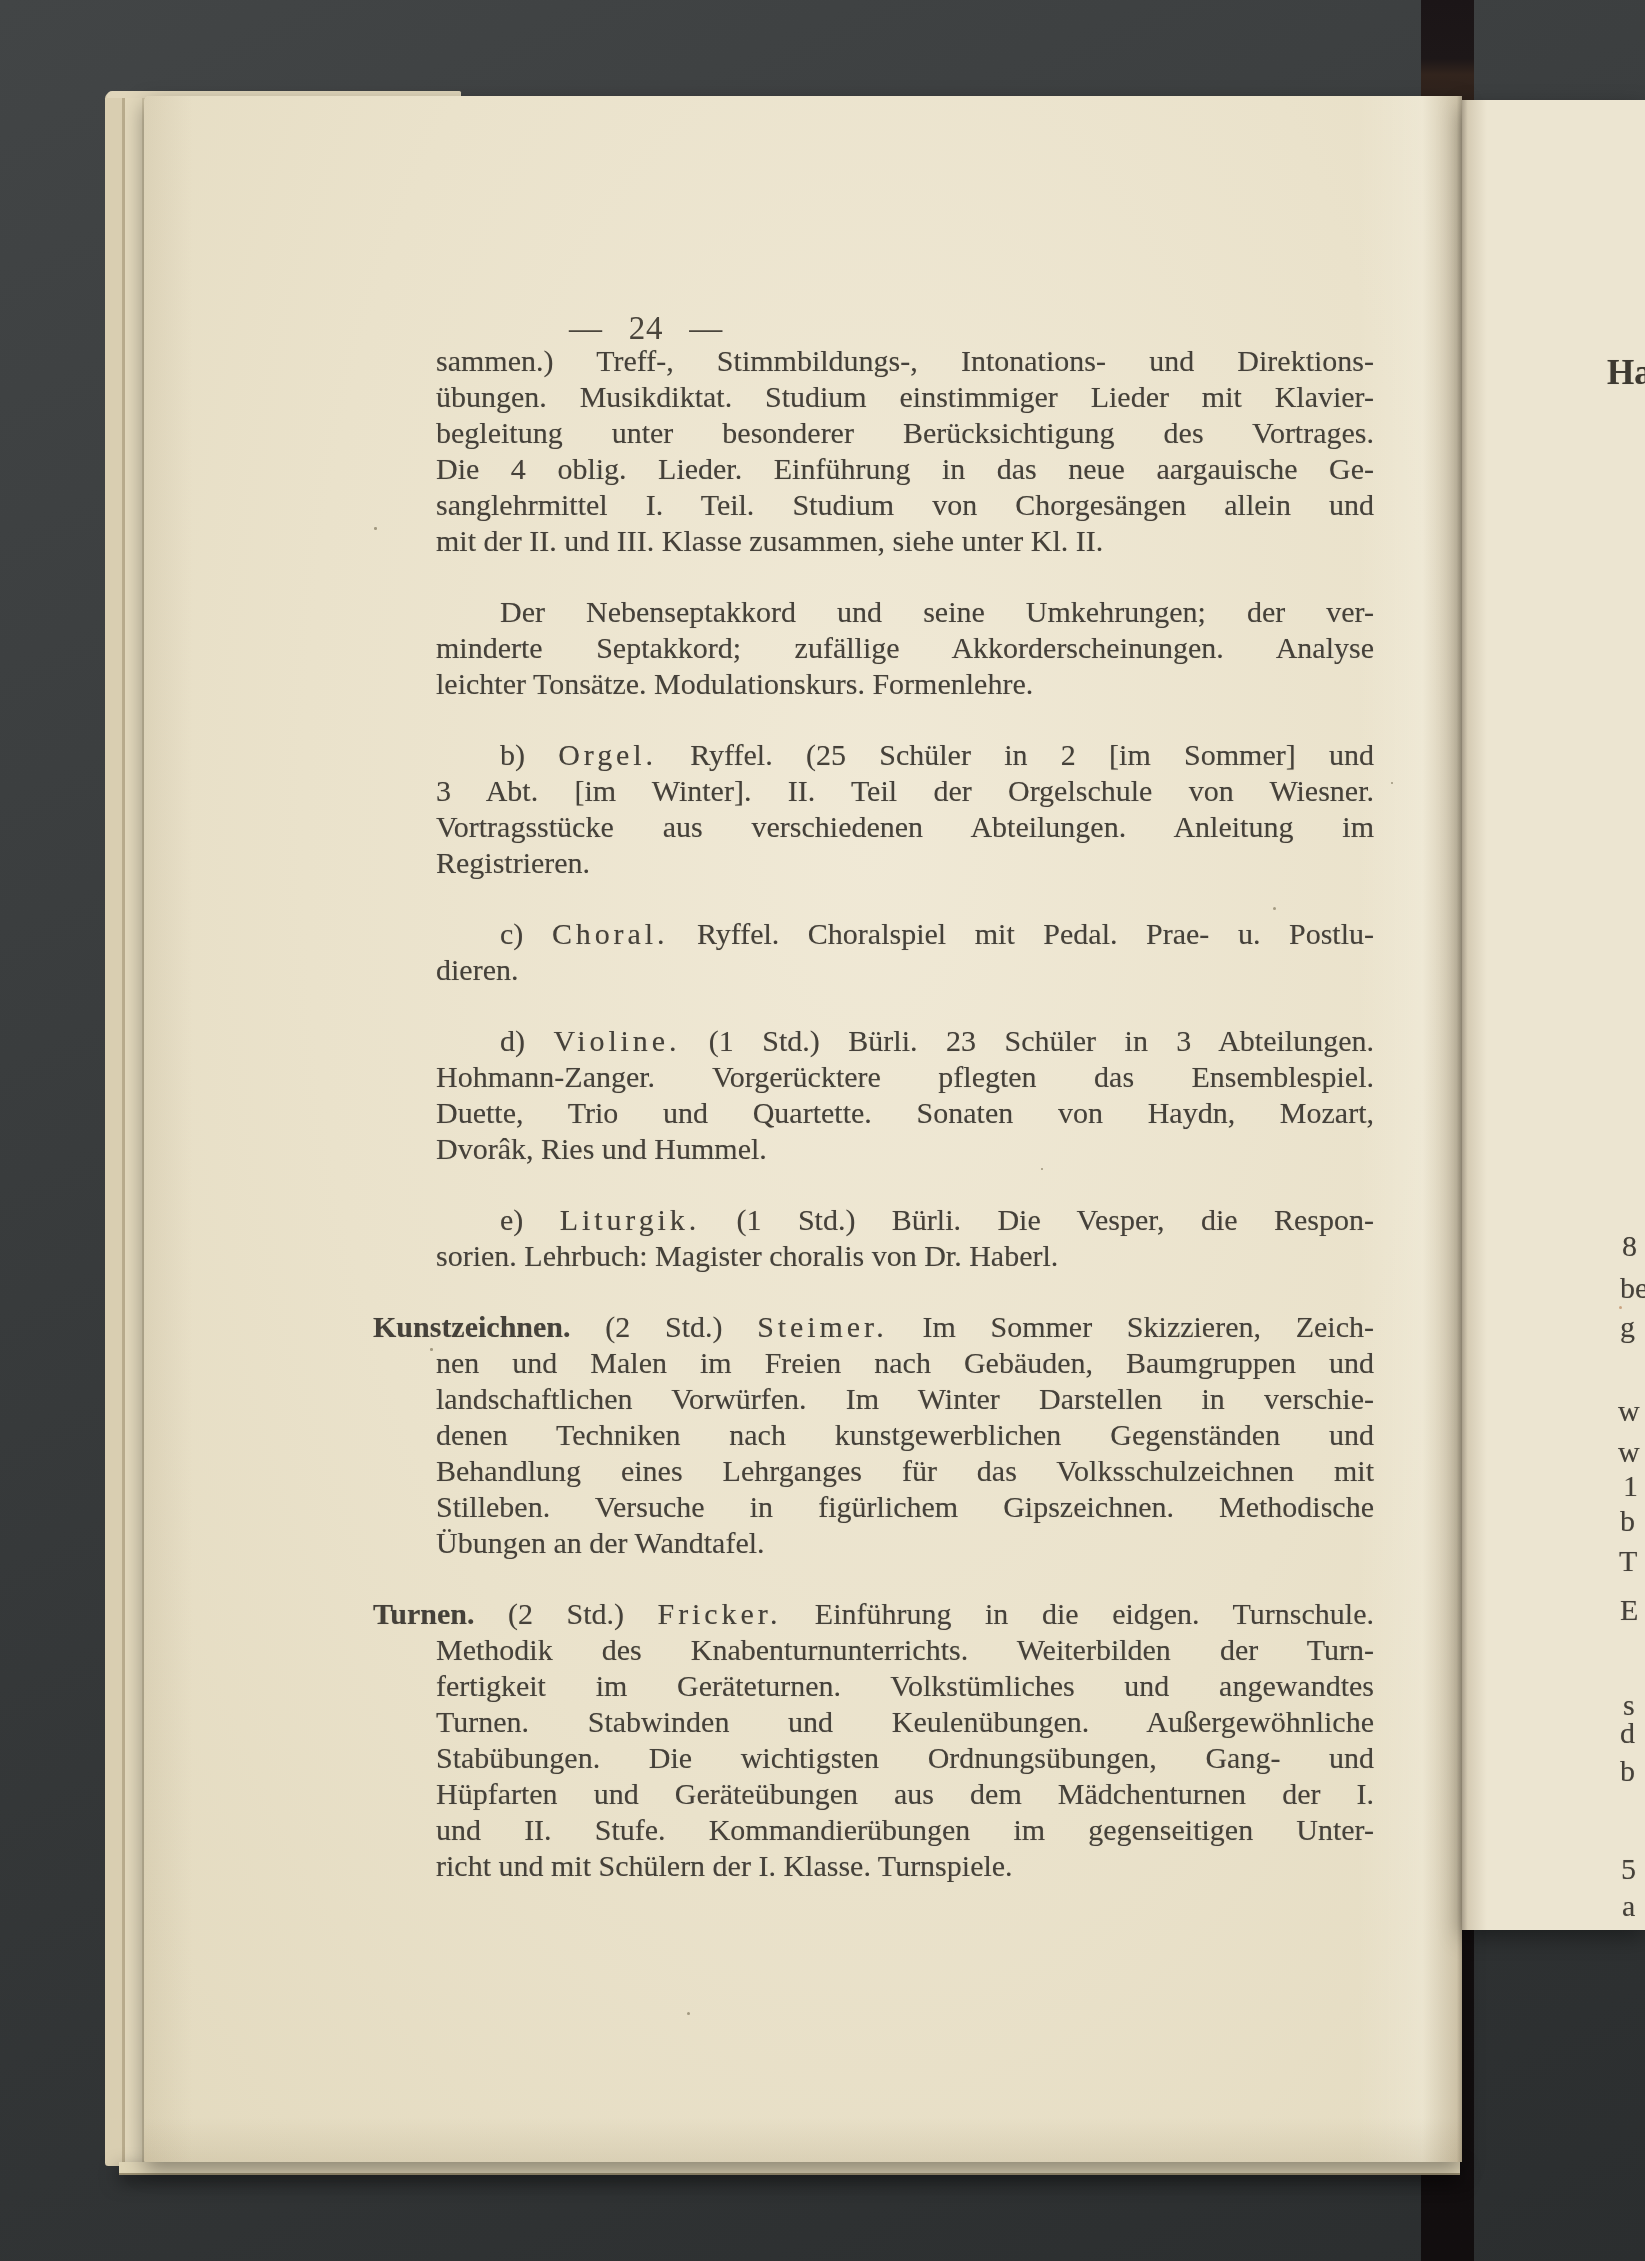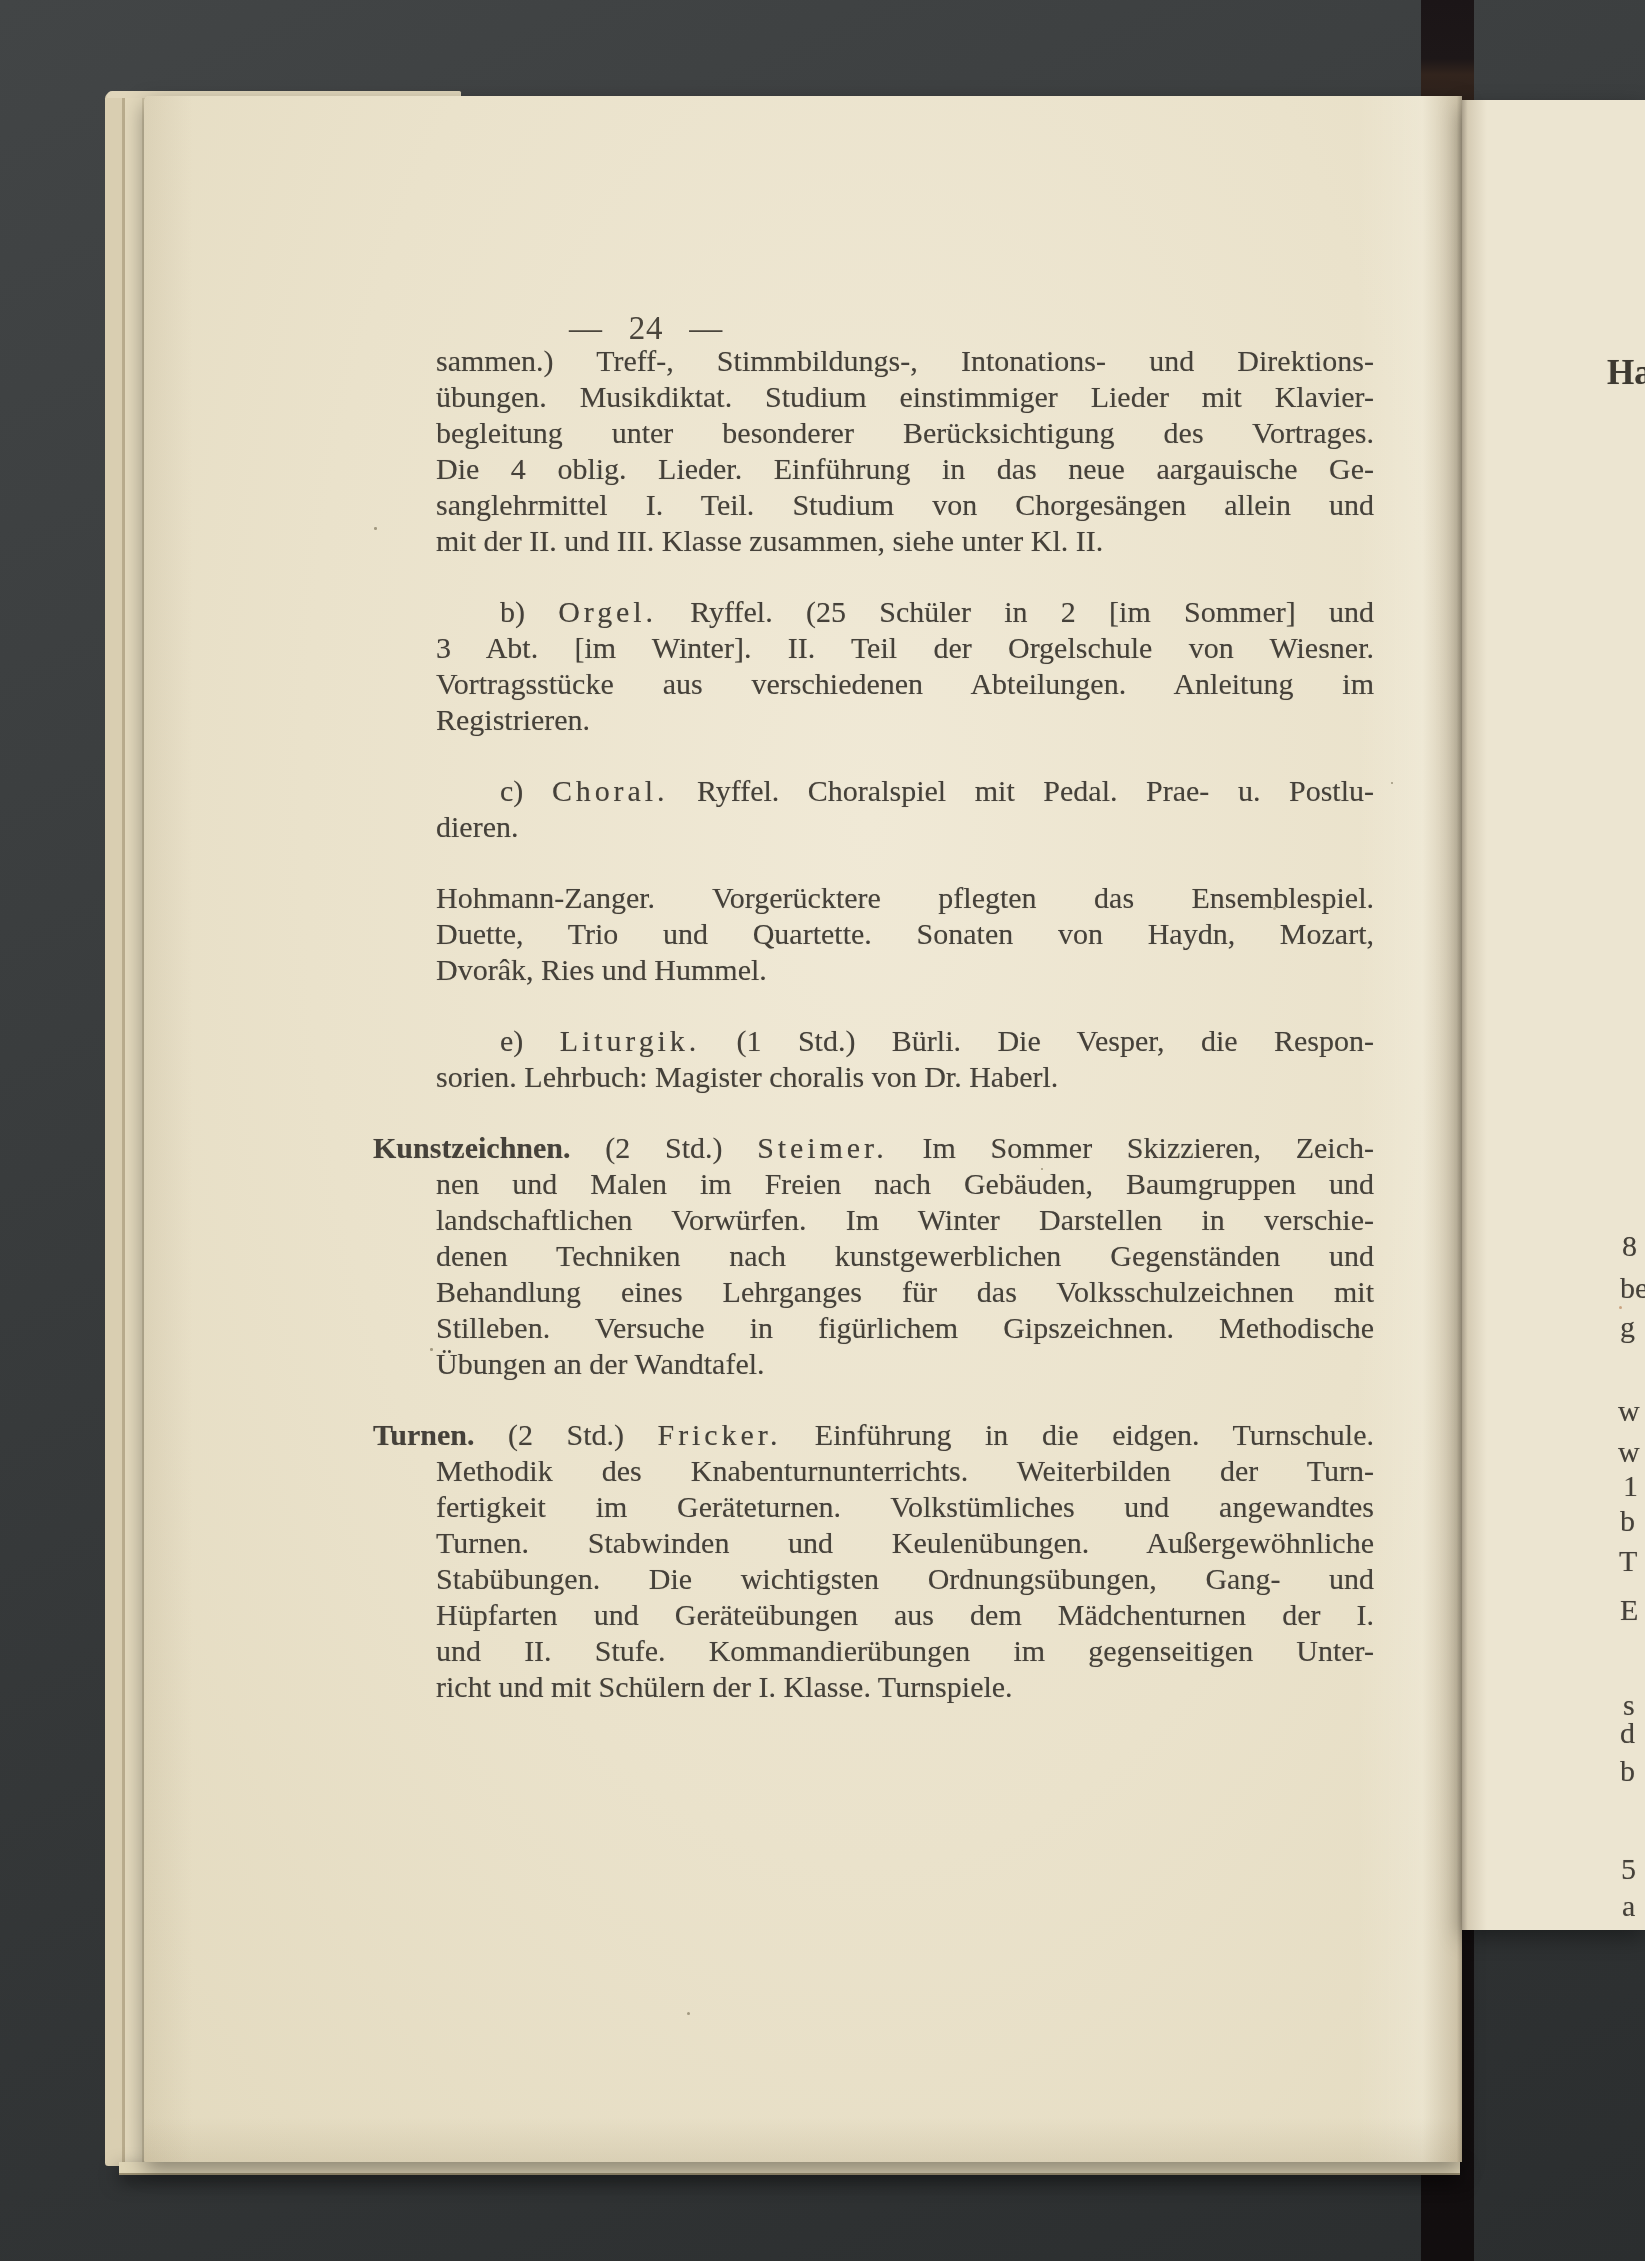--- a/index.html
+++ b/index.html
@@ -87,30 +87,36 @@
     <div class="text-column">
         <div class="block">
           <div class="line j"><span>sammen.) Treff-, Stimmbildungs-, Intonations- und Direktions-</span></div>
           <div class="line j"><span>übungen. Musikdiktat. Studium einstimmiger Lieder mit Klavier-</span></div>
           <div class="line j"><span>begleitung unter besonderer Berücksichtigung des Vortrages.</span></div>
           <div class="line j"><span>Die 4 oblig. Lieder. Einführung in das neue aargauische Ge-</span></div>
           <div class="line j"><span>sanglehrmittel I. Teil. Studium von Chorgesängen allein und</span></div>
           <div class="line"><span>mit der II. und III. Klasse zusammen, siehe unter Kl. II.</span></div>
         </div>
         <div class="block">
+          <div class="line j ind"><span>Der Nebenseptakkord und seine Umkehrungen; der ver-</span></div>
+          <div class="line j"><span>minderte Septakkord; zufällige Akkorderscheinungen. Analyse</span></div>
+          <div class="line"><span>leichter Tonsätze. Modulationskurs. Formenlehre.</span></div>
+        </div>
+        <div class="block">
           <div class="line j ind"><span>b) </span><span class="sperr">Orgel.</span><span> Ryffel. (25 Schüler in 2 [im Sommer] und</span></div>
           <div class="line j"><span>3 Abt. [im Winter]. II. Teil der Orgelschule von Wiesner.</span></div>
           <div class="line j"><span>Vortragsstücke aus verschiedenen Abteilungen. Anleitung im</span></div>
           <div class="line"><span>Registrieren.</span></div>
         </div>
         <div class="block">
           <div class="line j ind"><span>c) </span><span class="sperr">Choral.</span><span> Ryffel. Choralspiel mit Pedal. Prae- u. Postlu-</span></div>
           <div class="line"><span>dieren.</span></div>
         </div>
         <div class="block">
+          <div class="line j ind"><span>d) </span><span class="sperr">Violine.</span><span> (1 Std.) Bürli. 23 Schüler in 3 Abteilungen.</span></div>
           <div class="line j"><span>Hohmann-Zanger. Vorgerücktere pflegten das Ensemblespiel.</span></div>
           <div class="line j"><span>Duette, Trio und Quartette. Sonaten von Haydn, Mozart,</span></div>
           <div class="line"><span>Dvorâk, Ries und Hummel.</span></div>
         </div>
         <div class="block">
           <div class="line j ind"><span>e) </span><span class="sperr">Liturgik.</span><span> (1 Std.) Bürli. Die Vesper, die Respon-</span></div>
           <div class="line"><span>sorien. Lehrbuch: Magister choralis von Dr. Haberl.</span></div>
         </div>
         <div class="block">
           <div class="line j out"><span class="bold">Kunstzeichnen.</span><span> (2 Std.) </span><span class="sperr">Steimer.</span><span> Im Sommer Skizzieren, Zeich-</span></div>

